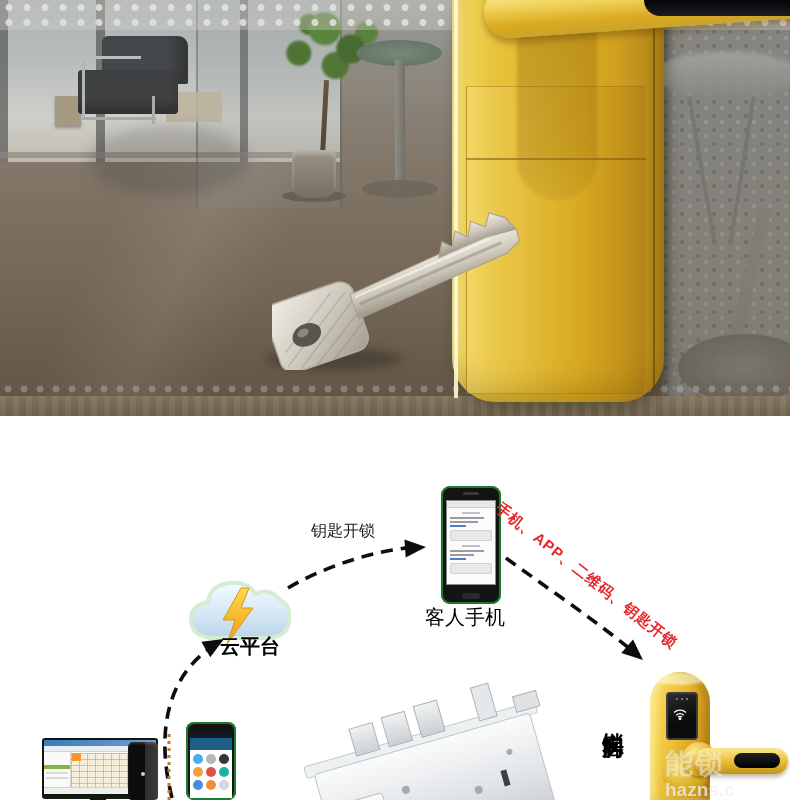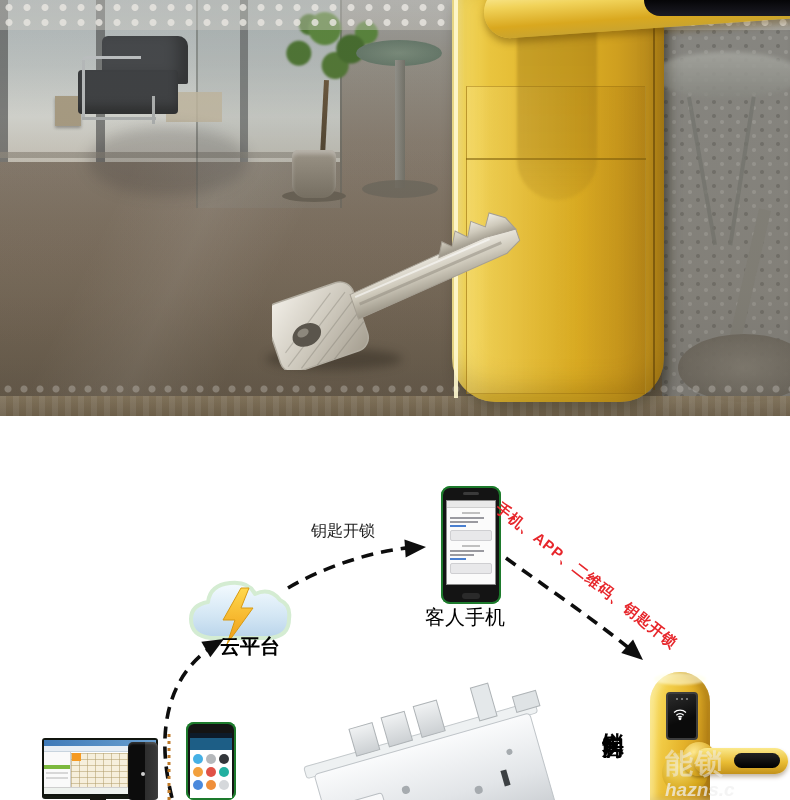--- a/index.html
+++ b/index.html
@@ -175,21 +175,21 @@
     box-shadow:0 2px 3px rgba(90,60,0,.4);}
   .rl-handle{position:absolute;left:52px;top:92px;width:94px;height:26px;border-radius:13px;
     background:linear-gradient(180deg,#fbe98c,#e9bc33 55%,#c3921a);box-shadow:0 3px 4px rgba(80,50,0,.35);}
   .rl-insert{position:absolute;left:92px;top:97px;width:46px;height:15px;border-radius:8px;
     background:linear-gradient(180deg,#222,#000);}
   .room-lock-label{position:absolute;left:602px;top:716px;height:84px;overflow:hidden;
     writing-mode:vertical-rl;text-orientation:upright;font-size:22px;font-weight:bold;color:#000;
     line-height:1.05;z-index:4;}
   .wm{position:absolute;left:665px;top:750px;z-index:9;pointer-events:none;}
   .wm-cn{font-size:28px;font-weight:bold;letter-spacing:2px;line-height:1;color:rgba(238,238,238,.55);}
-  .wm-domain{font-size:19px;font-weight:bold;color:rgba(240,240,240,.75);margin-top:1px;font-style:italic;}
+  .wm-domain{font-size:19px;font-weight:bold;color:rgba(240,240,240,.75);margin-top:1px;}
 </style>
 </head>
 <body>
 
 <div class="canvas">
 
   <div class="photo">
     <div class="scene">
       <div class="windows"></div>
       <div class="mullion" style="left:0;width:8px"></div>

